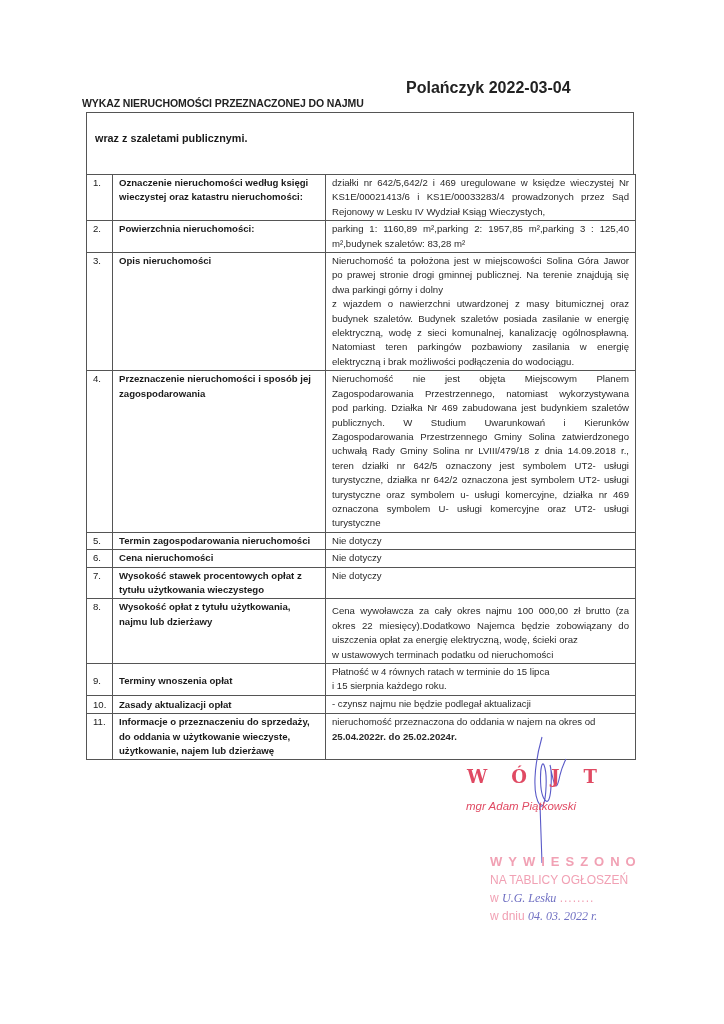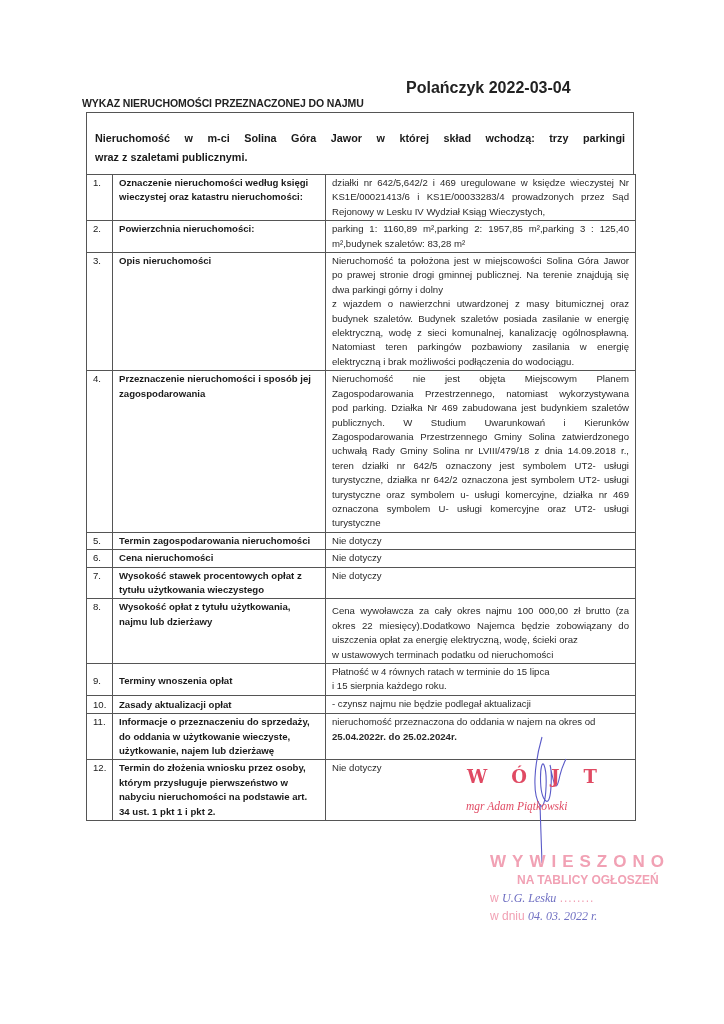--- a/index.html
+++ b/index.html
@@ -36,43 +36,42 @@
   td.label { font-weight: bold; font-size: 10.5px; line-height: 15.5px; padding-top: 3px; padding-left: 7px; }
   td.val { text-align: justify; color: #2a2a2a; }
   td.val .line { display: block; }
   td.val .just { text-align-last: justify; }
   td.val .b { font-weight: bold; }
   .stamp-wojt {
     position: absolute; left: 467px; top: 766px; width: 150px; font-family: "DejaVu Serif", "Liberation Serif", serif;
     color: #e04a63; font-size: 18px; font-weight: bold; letter-spacing: 24px;
   }
   .stamp-name {
-    position: absolute; left: 466px; top: 800px; font-family: Liberation Serif, serif;
+    position: absolute; left: 466px; top: 800px; font-family: Liberation Sans, sans-serif;
     font-style: italic; color: #e04a63; font-size: 11.5px;
   }
   .signature {
     position: absolute; left: 530px; top: 735px; width: 40px; height: 130px;
   }
   .posted-stamp {
     position: absolute; left: 490px; top: 853px; width: 180px; color: #f1a1b4;
     font-size: 12px; line-height: 18px;
   }
-  .posted-stamp .big { font-weight: bold; letter-spacing: 6px; font-size: 17px; }
-  .posted-stamp .na { font-weight: bold; font-size: 12px; margin-left: 27px; }
+  .posted-stamp .big { font-weight: bold; letter-spacing: 6px; font-size: 13px; }
+  .posted-stamp .na { font-weight: normal; font-size: 12px; }
   .posted-stamp .hand { font-family: "Liberation Serif", "DejaVu Serif", serif; font-style: italic; color: #6f6fc2; font-size: 12px; }
   .posted-stamp .dots { letter-spacing: 1px; }
 </style>
 </head>
 <body>
 
 <div class="date-line">Polańczyk 2022-03-04</div>
 <div class="doc-title">WYKAZ NIERUCHOMOŚCI PRZEZNACZONEJ DO NAJMU</div>
 
 <div class="intro-box">
-  <span class="first">Nieruchomość w m-ci Solina Góra Jawor w której skład wchodzą: trzy parkingi</span>
   <span>wraz z szaletami publicznymi.</span>
 </div>
 
 <table class="main">
   <colgroup>
       <col class="c-num">
       <col class="c-label">
       <col class="c-val">
     </colgroup>
   <tbody>
@@ -169,27 +168,20 @@
       <td class="val">
         <span class="line">- czynsz najmu nie będzie podlegał aktualizacji</span>
       </td>
     </tr>
     <tr>
       <td class="num">11.</td>
       <td class="label">Informacje o przeznaczeniu do sprzedaży, do oddania w użytkowanie wieczyste, użytkowanie, najem lub dzierżawę</td>
       <td class="val">
         <span class="line">nieruchomość przeznaczona do oddania w najem na okres od</span>
         <span class="line b">25.04.2022r. do 25.02.2024r.</span>
-      </td>
-    </tr>
-    <tr>
-      <td class="num">12.</td>
-      <td class="label">Termin do złożenia wniosku przez osoby, którym przysługuje pierwszeństwo w nabyciu nieruchomości na podstawie art. 34 ust. 1 pkt 1 i pkt 2.</td>
-      <td class="val">
-        <span class="line">Nie dotyczy</span>
       </td>
     </tr>
   </tbody>
 </table>
 
 <svg class="signature" viewBox="0 0 40 130" xmlns="http://www.w3.org/2000/svg">
   <path d="M12 2 C 4 30, 2 60, 10 70 C 16 78, 18 40, 14 30 C 10 22, 8 60, 16 66 C 22 70, 22 36, 20 30 M20 30 C 24 50, 26 60, 30 40 C 32 32, 34 28, 36 24 M10 70 L 12 128" fill="none" stroke="#5a5ac8" stroke-width="1.1"></path>
 </svg>
 
 <div class="stamp-wojt">WÓJT</div>

